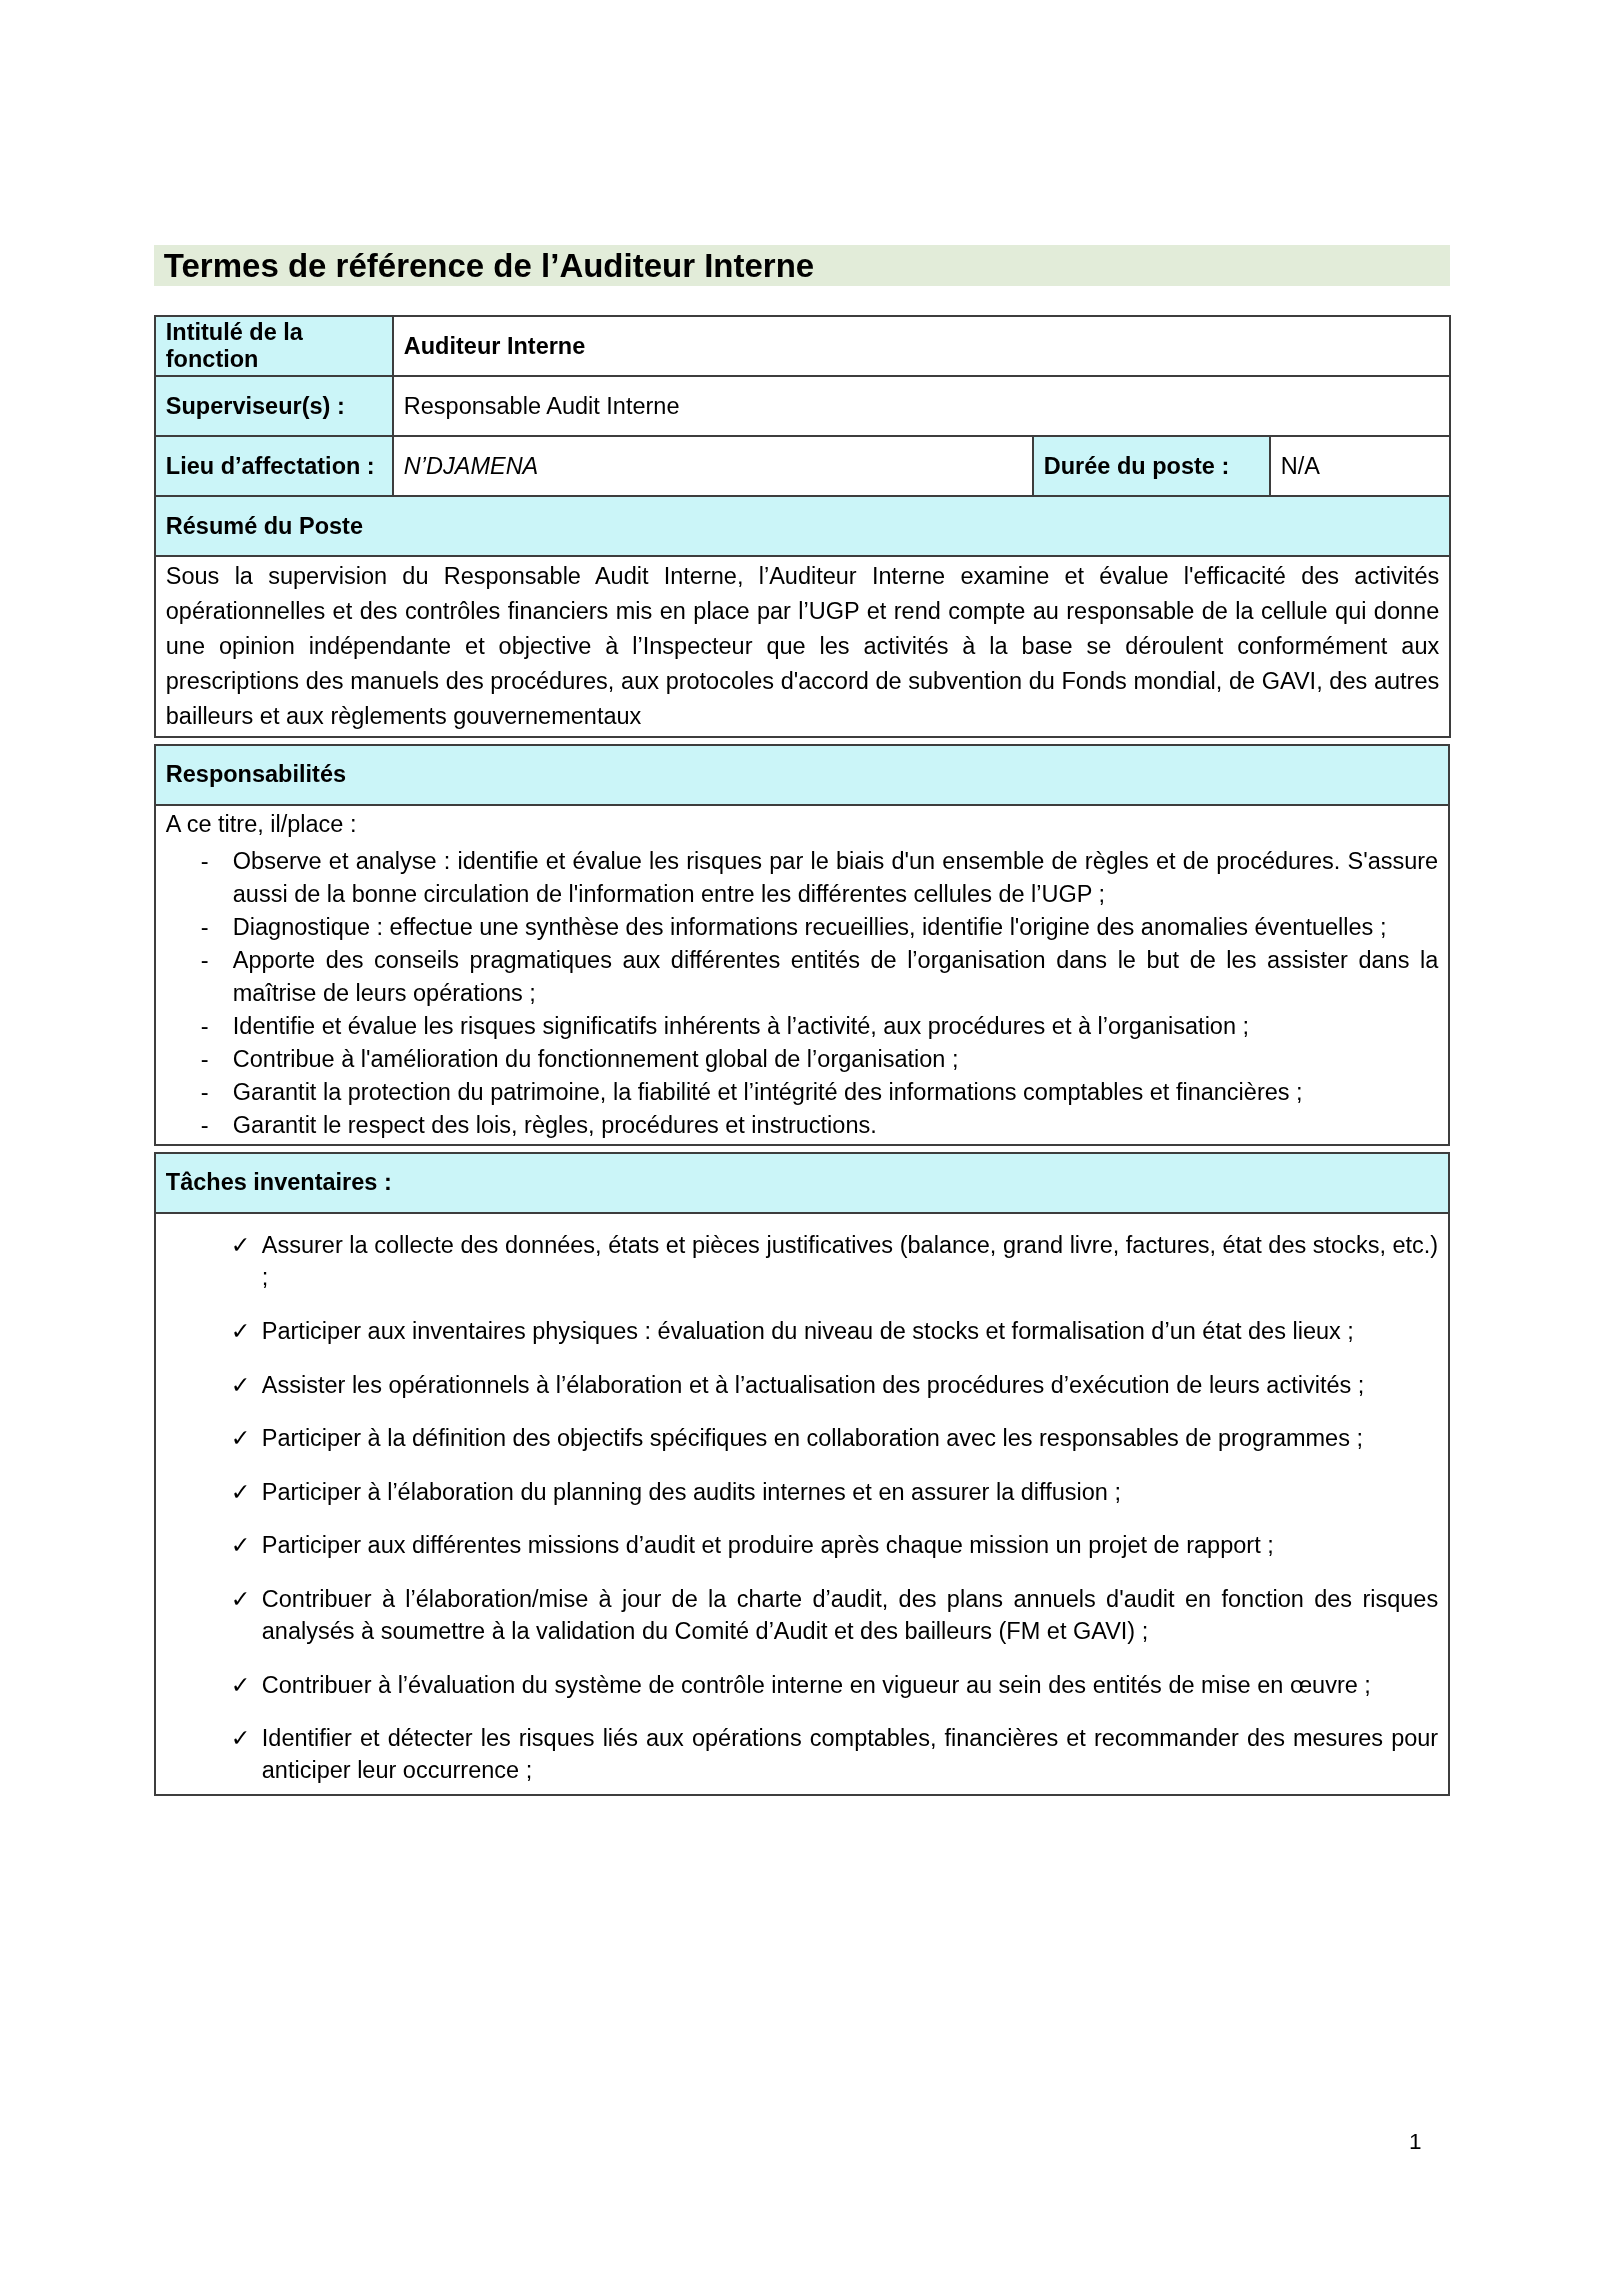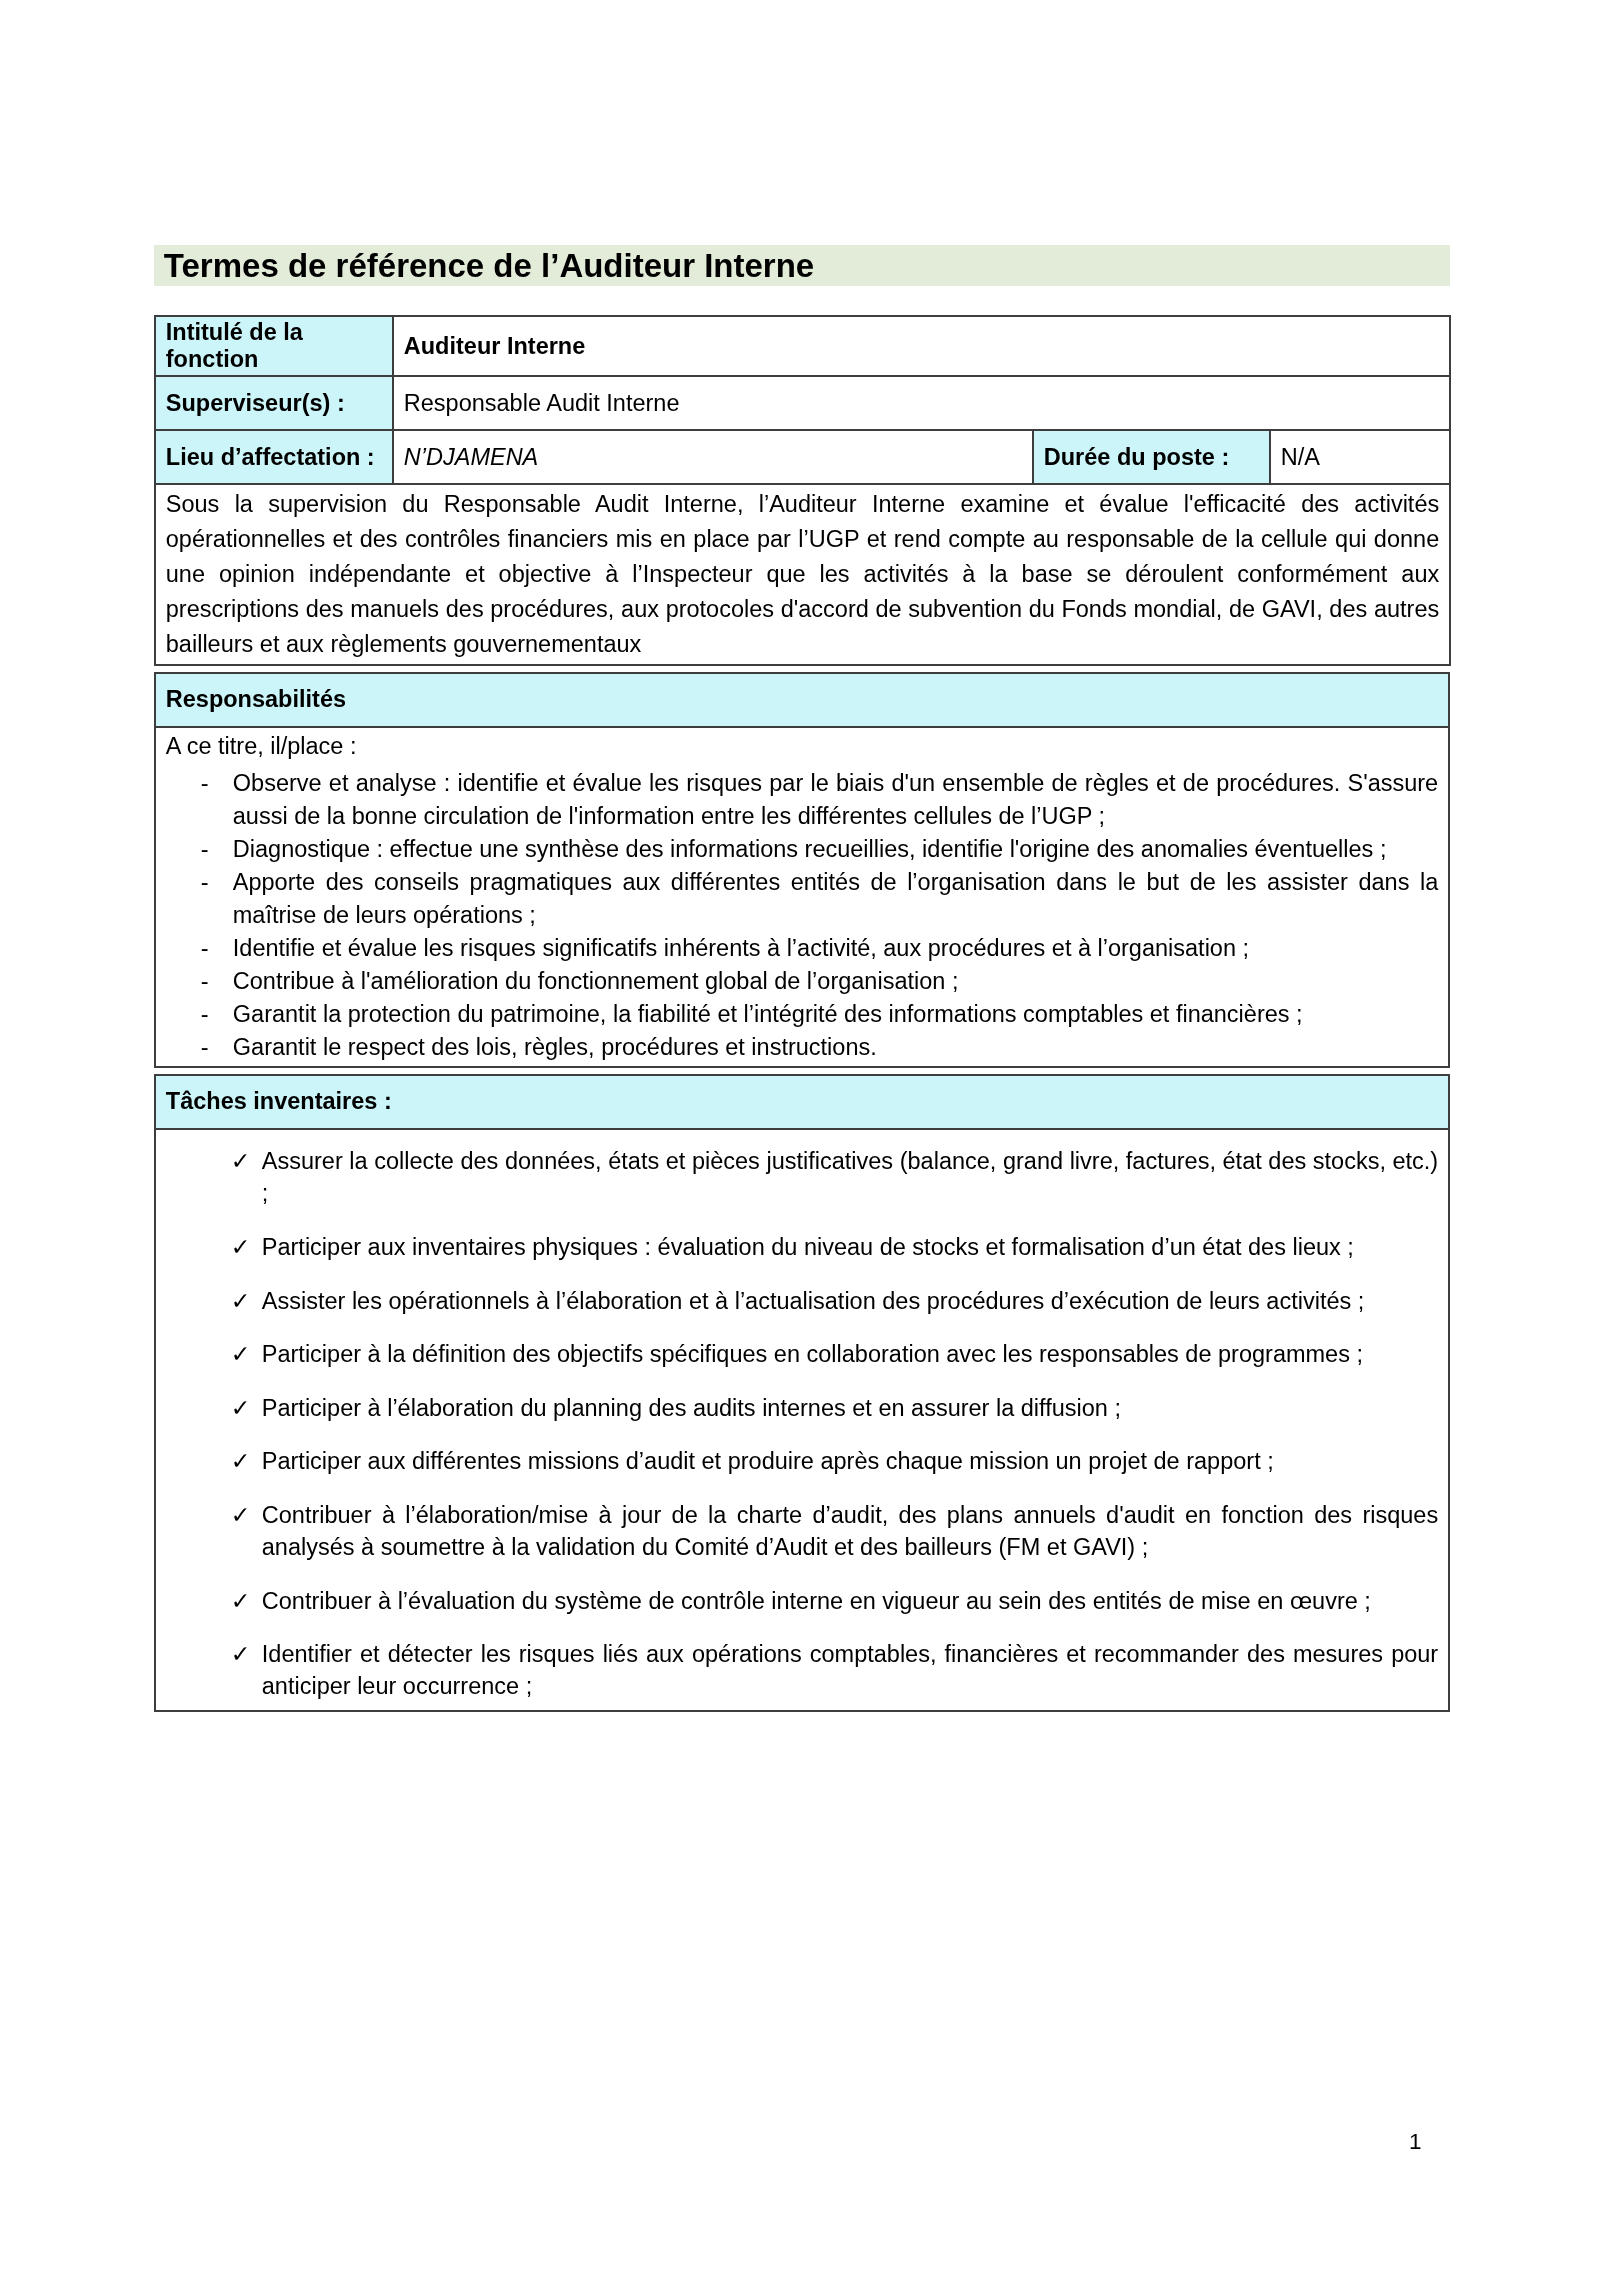--- a/index.html
+++ b/index.html
@@ -29,21 +29,21 @@
   }
   table.doc {
     width:100%;
     border-collapse:collapse;
     table-layout:fixed;
   }
   table.doc td {
     border:2px solid #3d3d3d;
     font-size:23.5px;
     padding:2px 9.8px;
-    height:54px;
+    height:60px;
     box-sizing:border-box;
     vertical-align:middle;
     overflow:hidden;
   }
   td.lbl {
     background:#cbf5f8;
     font-weight:bold;
   }
   td.hdr {
     background:#cbf5f8;
@@ -124,20 +124,23 @@
       <td class="lbl">Superviseur(s) :</td>
       <td colspan="3">Responsable Audit Interne</td>
     </tr>
     <tr>
       <td class="lbl">Lieu d’affectation :</td>
       <td class="italic">N’DJAMENA</td>
       <td class="lbl">Durée du poste :</td>
       <td>N/A</td>
     </tr>
     <tr>
+      <td colspan="4" class="hdr">Résumé du Poste</td>
+    </tr>
+    <tr>
       <td colspan="4" class="body-cell">
         <div class="para">Sous la supervision du Responsable Audit Interne, l’Auditeur Interne examine et évalue l'efficacité des activités opérationnelles et des contrôles financiers mis en place par l’UGP et rend compte au responsable de la cellule qui donne une opinion indépendante et objective à l’Inspecteur que les activités à la base se déroulent conformément aux prescriptions des manuels des procédures, aux protocoles d'accord de subvention du Fonds mondial, de GAVI, des autres bailleurs et aux règlements gouvernementaux</div>
       </td>
     </tr>
   </tbody>
     </table>
 
   <div class="spacer"></div>
 
   <table class="doc">

